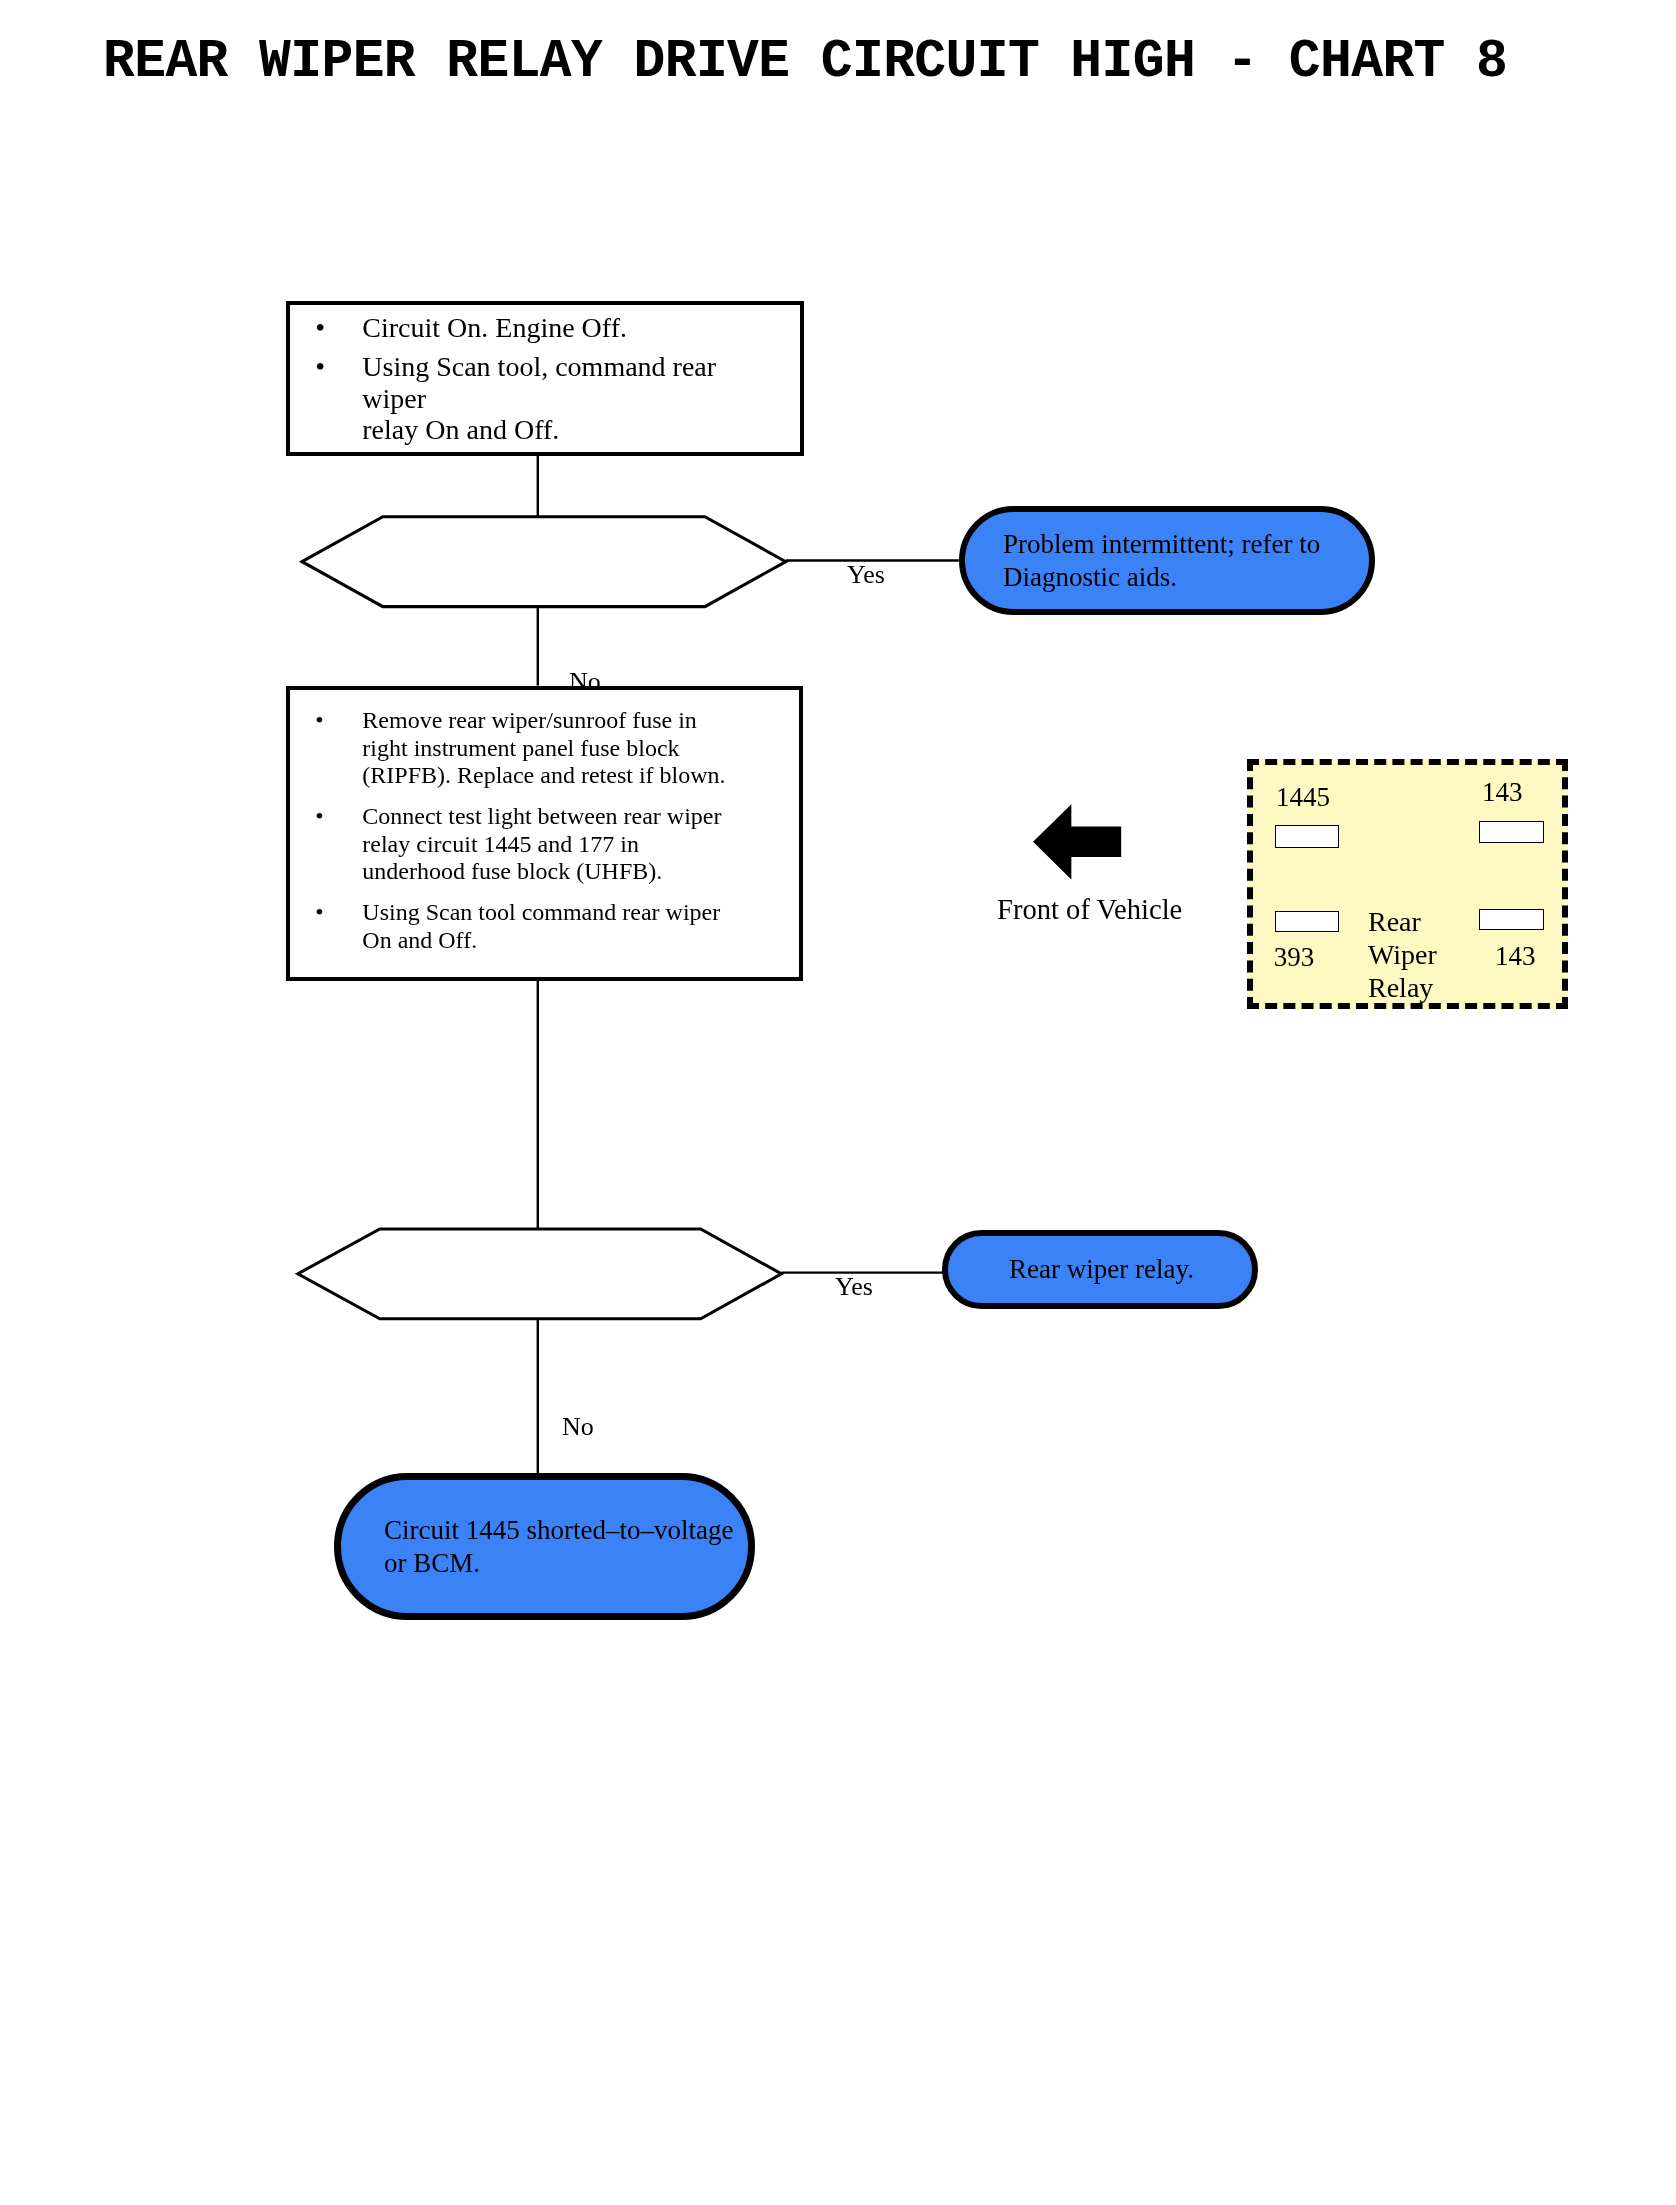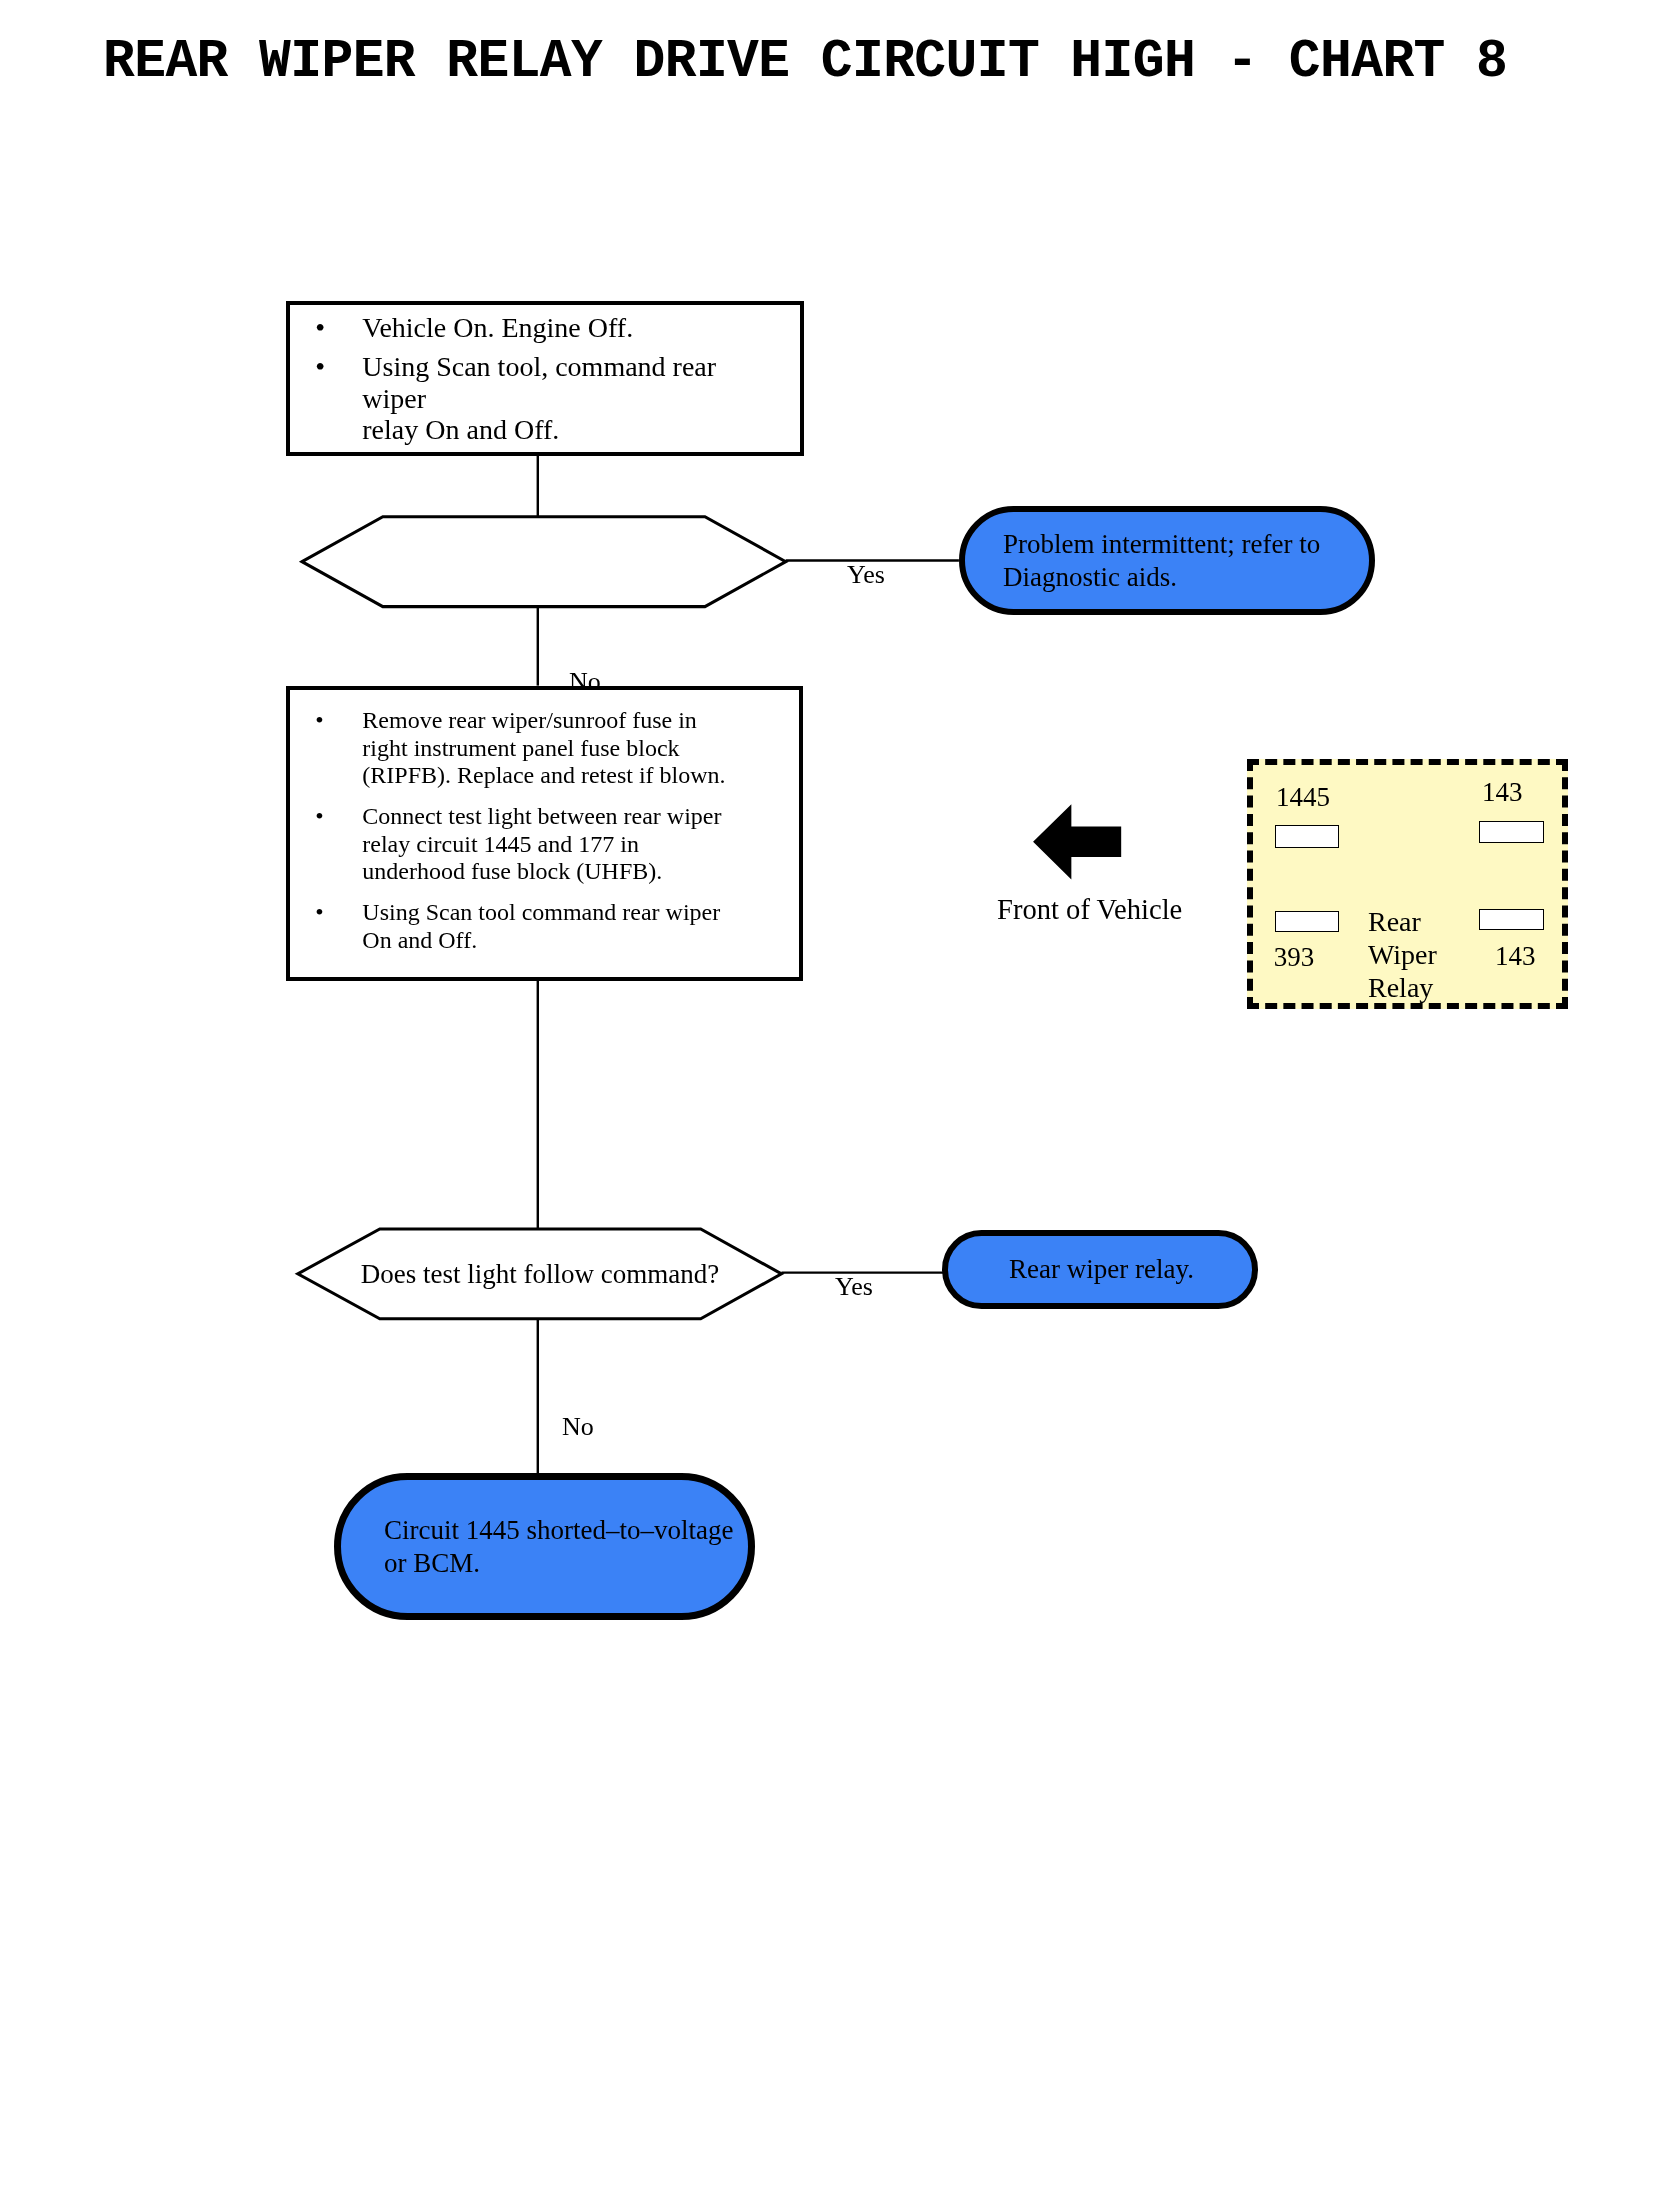--- a/index.html
+++ b/index.html
@@ -84,21 +84,21 @@
     <line x1="885" y1="2170" x2="885" y2="2430" stroke="#000" stroke-width="4"></line>
 
     <polygon points="1700,1385 1763,1323 1763,1360 1845,1360 1845,1410 1763,1410 1763,1447" fill="#000000"></polygon>
   </svg>
 
   <div class="abs title" style="left:103px;top:32px;">REAR WIPER RELAY DRIVE CIRCUIT HIGH - CHART 8</div>
 
   <div class="abs process centered box1-text" style="left:286px;top:301px;width:518px;height:155px;gap:8.5px;">
     <div class="bullet-row">
       <span class="dot">•</span>
-      <span class="bullet-text">Vehicle On. Engine Off.</span>
+      <span class="bullet-text">Circuit On. Engine Off.</span>
     </div>
     <div class="bullet-row">
       <span class="dot">•</span>
       <span class="bullet-text">Using Scan tool, command rear wiper
 relay On and Off.</span>
     </div>
   </div>
 
   <div class="abs edge-label" style="left:847px;top:524px;">Yes</div>
   <div class="abs edge-label" style="left:569px;top:631px;">No</div>
@@ -135,21 +135,20 @@
     <div class="pin-label" style="left:20.7px;top:177px;">393</div>
     <div class="pin-rect" style="left:226px;top:144px;width:65px;height:21px;"></div>
     <div class="pin-label" style="left:242px;top:176px;">143</div>
     <div class="relay-name" style="left:115px;top:141px;">Rear
 Wiper
 Relay</div>
   </div>
 
   <div class="abs front-label" style="left:971px;top:894px;margin-left:26px;">Front of Vehicle</div>
 
-  <div class="abs decision-label" style="left:298px;top:1229px;width:484px;height:90px;">Does test light follow command?</div>
   <div class="abs edge-label" style="left:835px;top:1236px;">Yes</div>
   <div class="abs edge-label" style="left:562px;top:1376px;">No</div>
 
   <div class="abs stadium" style="left:942px;top:1230px;width:316px;height:79px;padding-left:61px;">Rear wiper relay.</div>
 
   <div class="abs stadium" style="left:334px;top:1473px;width:421px;height:147px;padding-left:43px;border-width:7.3px;">Circuit 1445 shorted–to–voltage
 or BCM.</div>
 
 </div>
 

